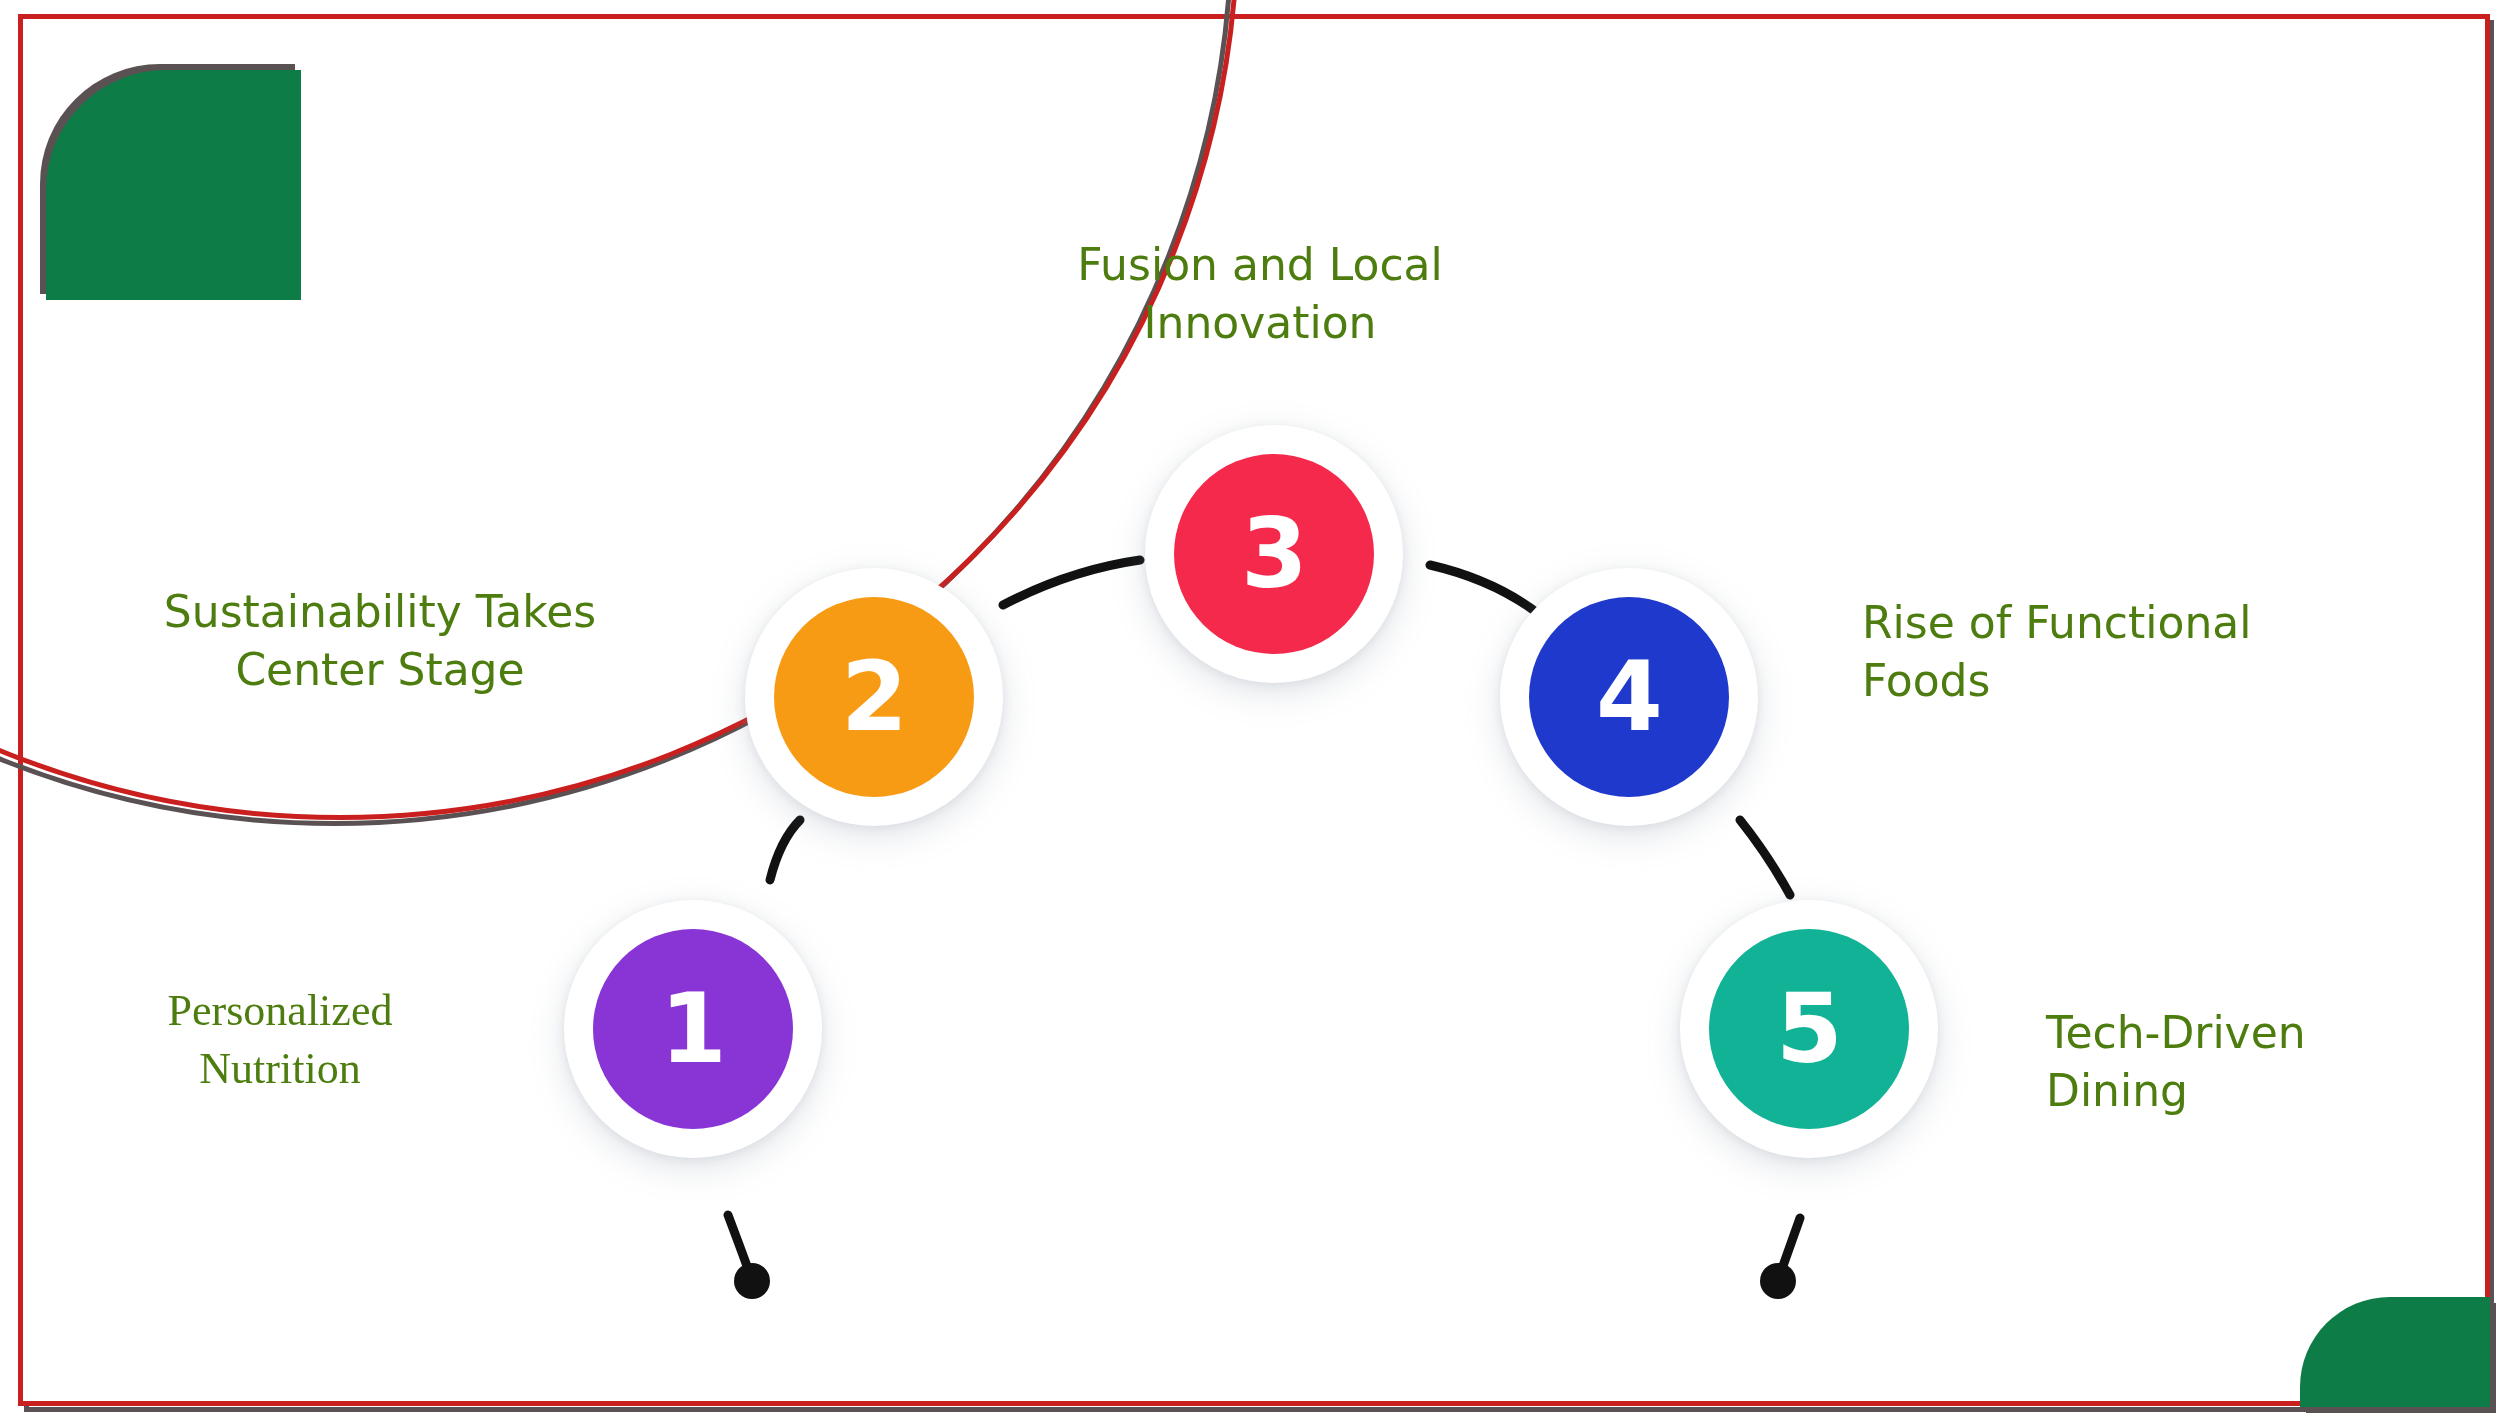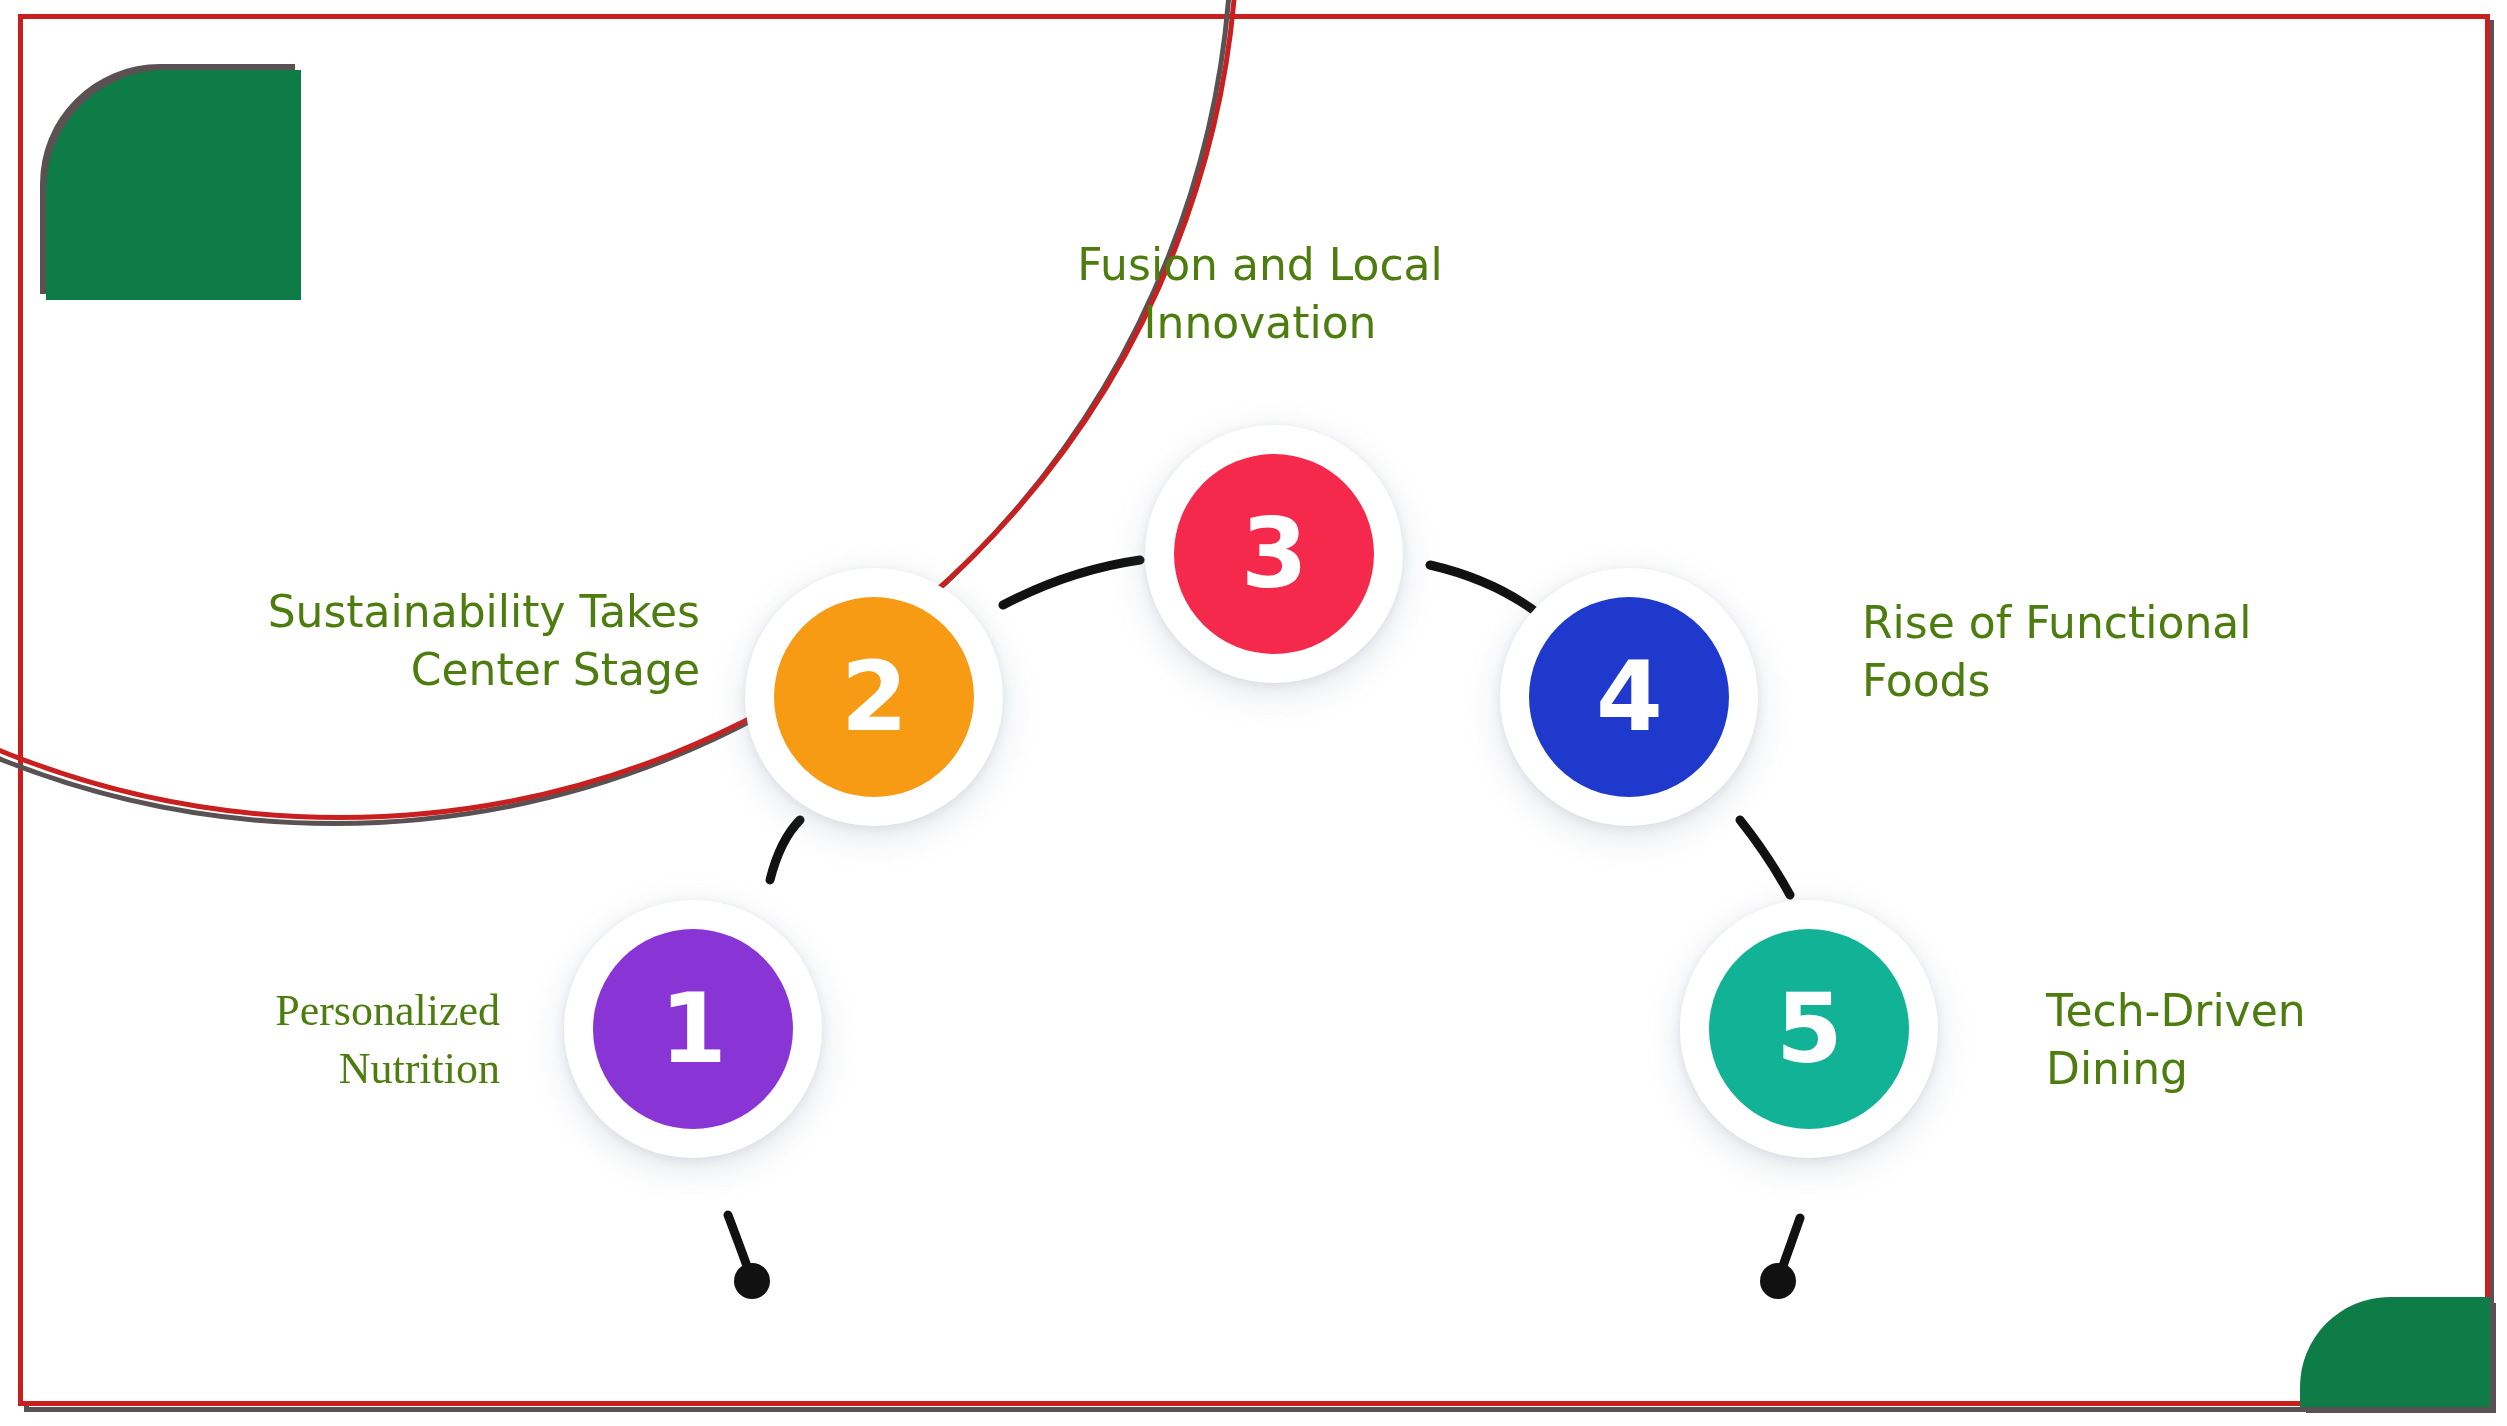--- a/index.html
+++ b/index.html
@@ -138,21 +138,21 @@
   .label{
     position:absolute;
     color:#4d7c0f;
     font-size:44px;
     line-height:1.32;
     font-family:"DejaVu Sans", sans-serif;
     font-weight:400;
     z-index:13;
     white-space:pre-line;
   }
-  .label.right-align{ text-align:right; }
+  .label.right-align{ text-align:center; }
   .label.left-align{ text-align:left; }
   .label.center-align{ text-align:center; }
 
   
   .center-title{
     position:absolute;
     left:880px; top:895px;
     width:760px;
     text-align:center;
     color:#6b6b6b;
@@ -226,21 +226,21 @@
     </div>
 
     <div class="label right-align" style="left:60px; top:982px; width:440px;font-family:Liberation Serif, serif;">Personalized
 Nutrition</div>
     <div class="node" style="left:564px; top:900px;">
       <div class="disc" id="disc-1" style="background: rgb(137, 53, 214);">
         <span>1</span>
       </div>
     </div>
 
-    <div class="label left-align" style="left:2046px; top:982px; width:440px;">Tech-Driven
+    <div class="label left-align" style="left:2046px; top:1004px; width:440px;">Tech-Driven
 Dining</div>
     <div class="node" style="left:1680px; top:900px;">
       <div class="disc" id="disc-5" style="background: rgb(18, 178, 150);">
         <span>5</span>
       </div>
     </div>
 
   </div>
 </div>
 

